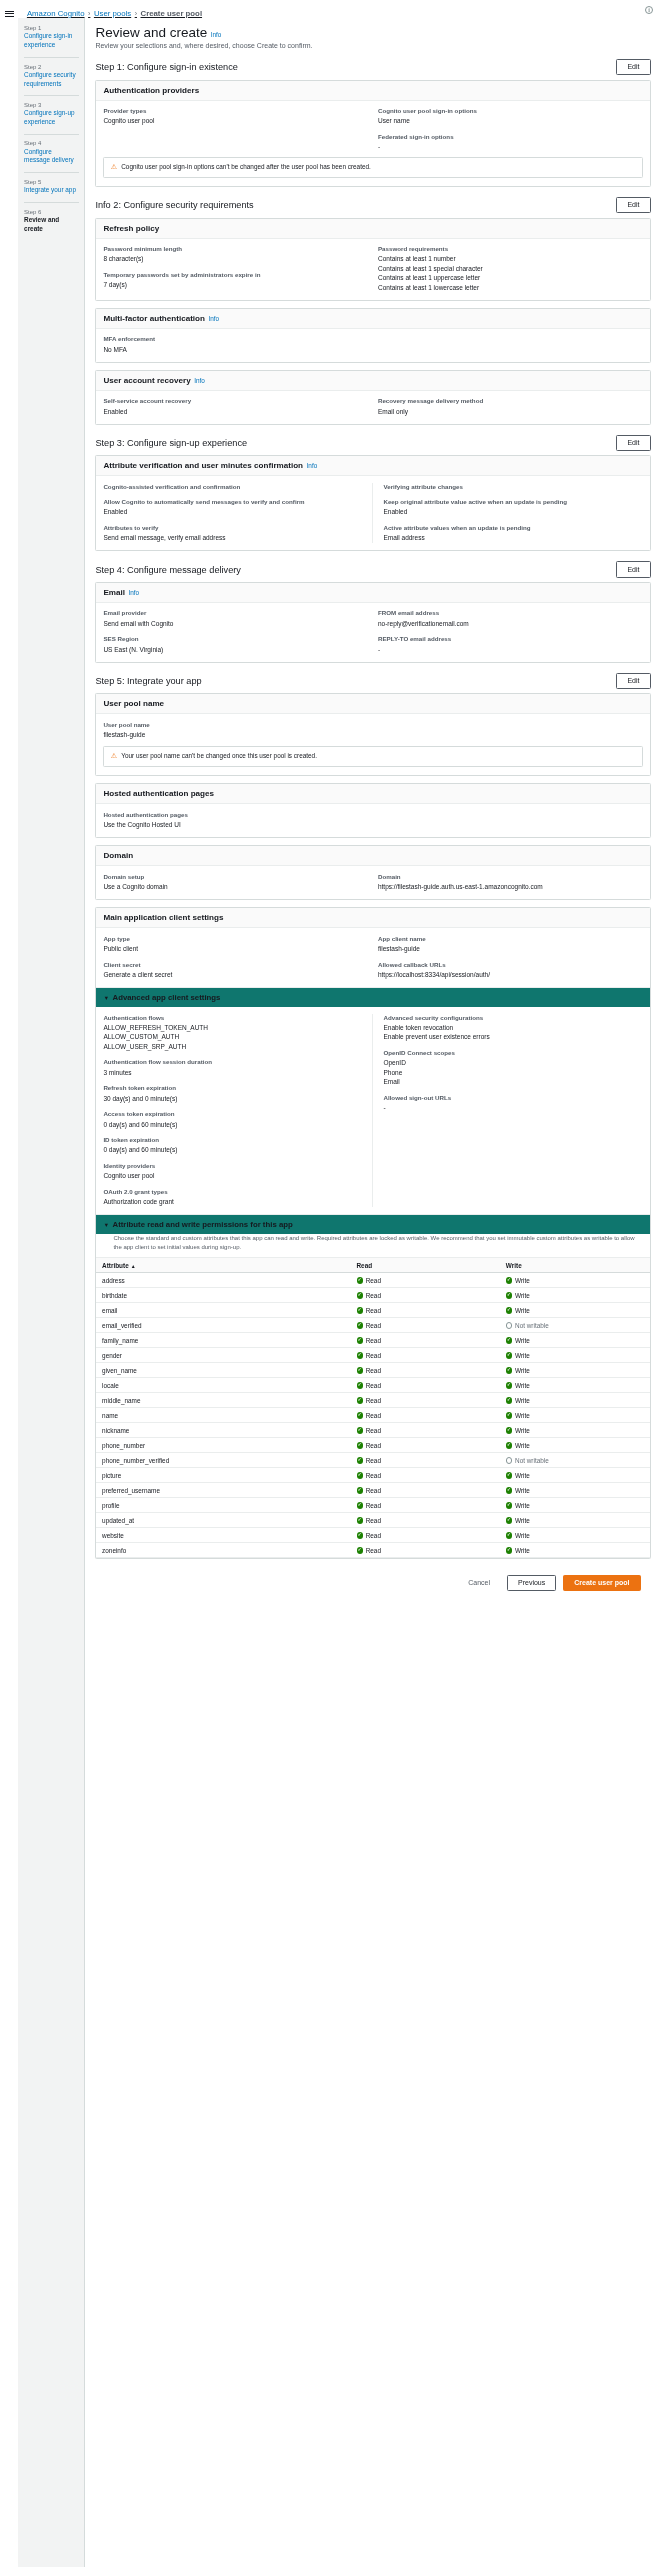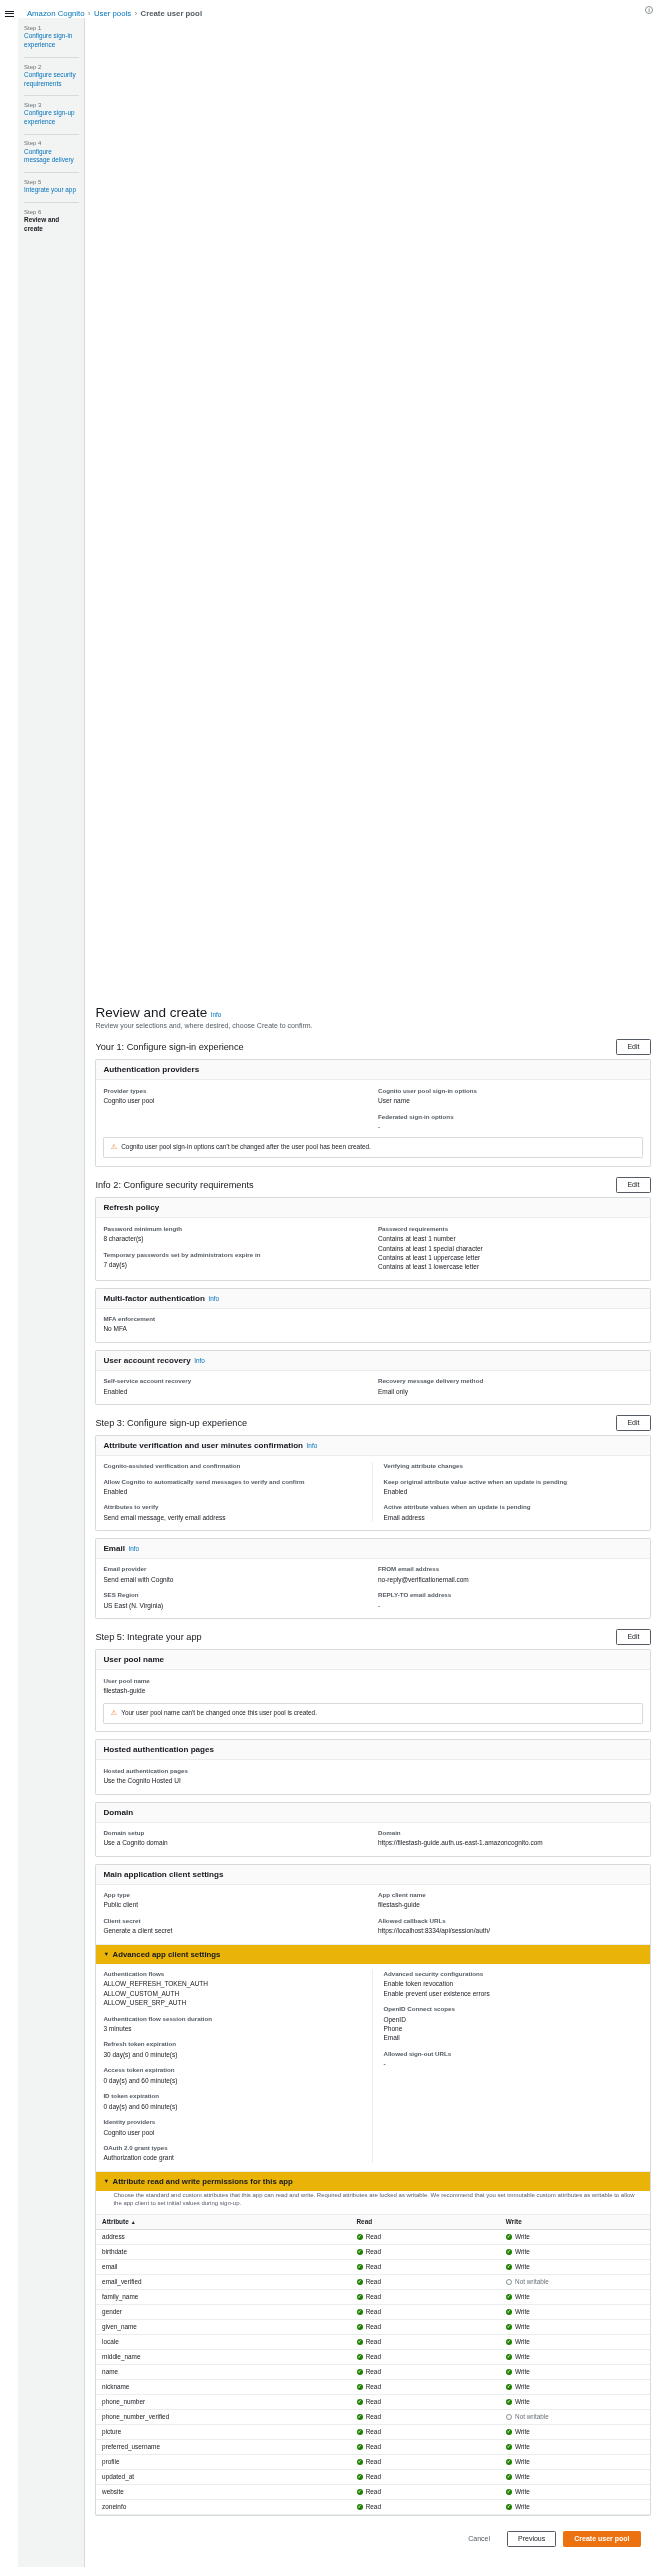--- a/index.html
+++ b/index.html
@@ -28,21 +28,21 @@
     padding-top: 3.5px;
   }
   .burger { width: 9.2px; height: 7px; position: relative; cursor: pointer; }
   .burger span {
     display:block; position:absolute; left:0; right:0; height:1.1px; background:#16191f;
   }
   .burger span:nth-child(1){ top:0; }
   .burger span:nth-child(2){ top:2.8px; }
   .burger span:nth-child(3){ top:5.7px; }
 
-  .content-col { flex: 1; }
+  .content-col { flex: 1; text-decoration: underline; }
   .breadcrumb {
     font-size: 7.8px;
     padding: 2.1px 0 0 8.5px;
     color: #545b64;
     display: flex;
     align-items: center;
     gap: 3.5px;
     white-space: nowrap;
   }
   .breadcrumb a { color:#0073bb; text-decoration:none; }
@@ -55,21 +55,21 @@
     top: 5.7px;
     width: 8.5px; height: 8.5px;
   }
   .icirc {
     width:8.5px;height:8.5px;border-radius:50%;border:0.8px solid #879596;
     color:#879596;font-size:6px;line-height:7px;text-align:center;font-weight:700;
     font-family:"Liberation Serif", serif;
   }
 
   
-  .layout { display:flex; align-items:flex-end; }
+  .layout { display:flex; align-items:flex-start; }
   .rail { width: 18.4px; min-width:18.4px; }
   .sidebar {
     width: 67px;
     min-width: 67px;
     background: #f2f3f3;
     border-right: 0.7px solid #d5dbdb;
     padding: 7px 5.7px 28px 5.7px;
     min-height: 2549px;
   }
   .step-item { padding: 0 0 1.4px 0; }
@@ -150,21 +150,21 @@
     margin-top:5.7px;
   }
   .warn-ico { color:#ec7211; font-size:7px; line-height:7.8px; }
   .alert-text { font-size:6.4px; color:#16191f; line-height:1.4; }
 
   .expander {
     padding:5px 7px;
     border-top:0.7px solid #eaeded;
     display:flex; align-items:center; gap:3.5px;
     cursor:pointer;
-    background:#eab308;
+    background:#0f766e;
   }
   .caret { font-size:5.7px; color:#16191f; }
   .expander h4 { font-size:7.8px; font-weight:700; margin:0; color:#16191f; }
 
   .expander-note {
     font-size:6px; color:#545b64; line-height:1.45;
     padding:0 7px 5.7px 17px;
   }
 
   
@@ -275,21 +275,21 @@
 
     <div class="main">
 
       <h1 class="page-title">
         <span>Review and create</span>
         <span class="info-link">Info</span>
       </h1>
       <div class="page-sub">Review your selections and, where desired, choose Create to confirm.</div>
 
       <div class="step-header">
-        <h2>Your 1: Configure sign-in experience</h2>
+        <h2>Step 1: Configure sign-in existence</h2>
         <button class="btn">Edit</button>
       </div>
       <div class="card">
         <div class="card-head">
           <h3>Authentication providers</h3>
         </div>
         <div class="card-body">
           <div class="cols">
             <div class="col">
               <div class="field">
@@ -422,20 +422,24 @@
               <div class="field">
                 <div class="flabel">Active attribute values when an update is pending</div>
                 <div class="fvalue">Email address</div>
               </div>
             </div>
           </div>
         </div>
       </div>
 
 
+      <div class="step-header">
+        <h2>Step 4: Configure message delivery</h2>
+        <button class="btn">Edit</button>
+      </div>
 
       <div class="card">
         <div class="card-head">
           <h3>Email</h3>
           <span class="info-link">Info</span>
         </div>
         <div class="card-body">
           <div class="cols">
             <div class="col">
               <div class="field">

